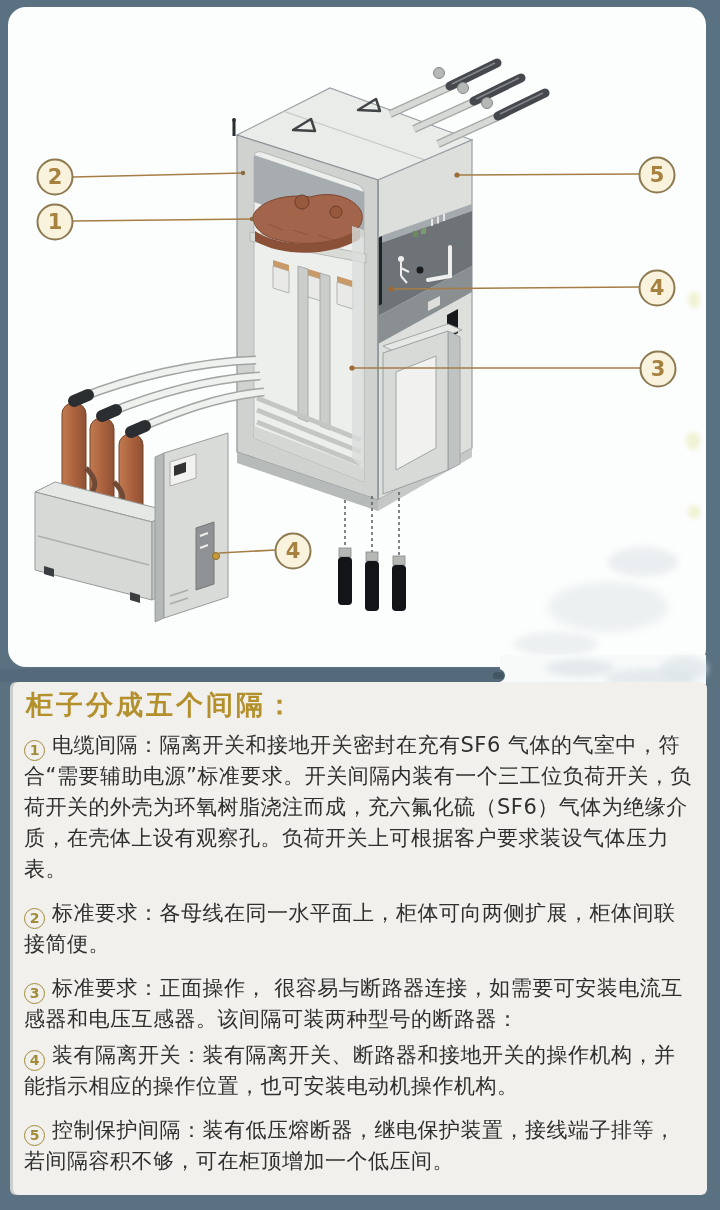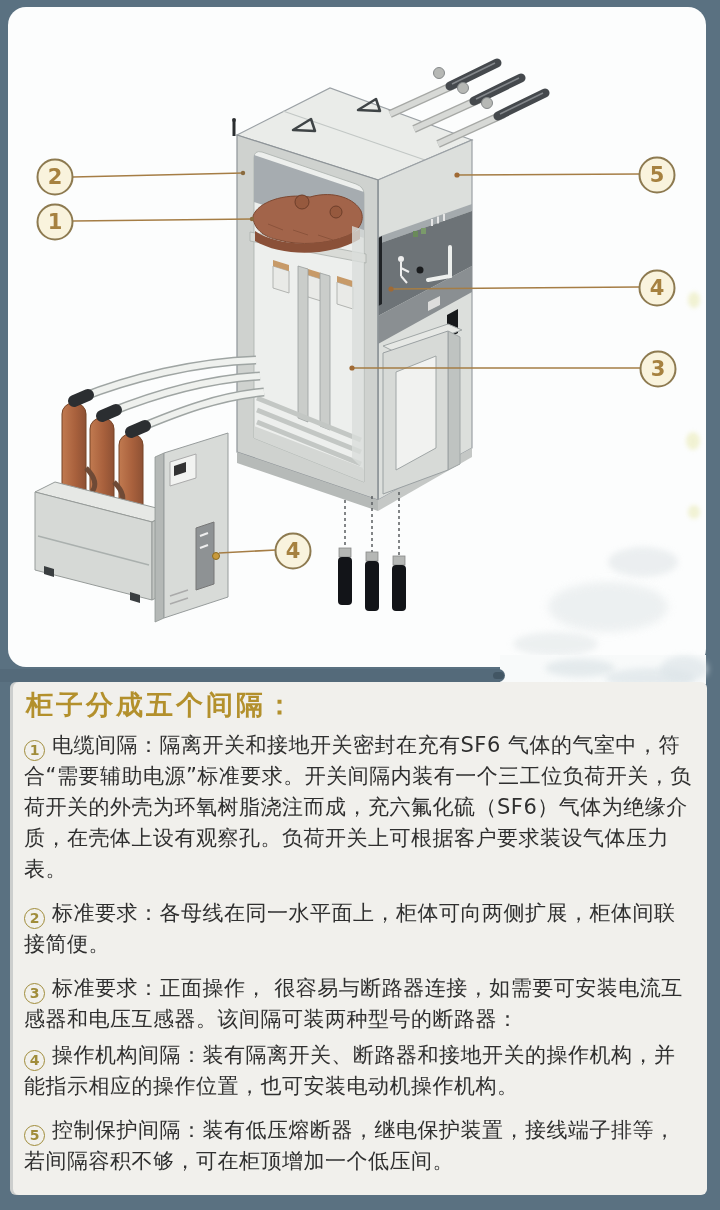--- a/index.html
+++ b/index.html
@@ -313,21 +313,21 @@
     <p class="sec pre-bullets">
       <span class="mk">
           <span>3</span>
         </span><span class="lbl">标准要求：</span><span>正面操作， 很容易与断路器连接，如需要可安装电流互感器和电压互感器。该间隔可装两种型号的断路器：</span>
     </p>
 
 
     <p class="sec">
       <span class="mk">
           <span>4</span>
-        </span><span class="lbl">操作机构间隔：</span><span>装有隔离开关、断路器和接地开关的操作机构，并能指示相应的操作位置，也可安装电动机操作机构。</span>
+        </span><span class="lbl">装有隔离开关：</span><span>装有隔离开关、断路器和接地开关的操作机构，并能指示相应的操作位置，也可安装电动机操作机构。</span>
     </p>
 
     <p class="sec">
       <span class="mk">
           <span>5</span>
         </span><span class="lbl">控制保护间隔：</span><span>装有低压熔断器，继电保护装置，接线端子排等，若间隔容积不够，可在柜顶增加一个低压间。</span>
     </p>
 
   </div>
 </div>

